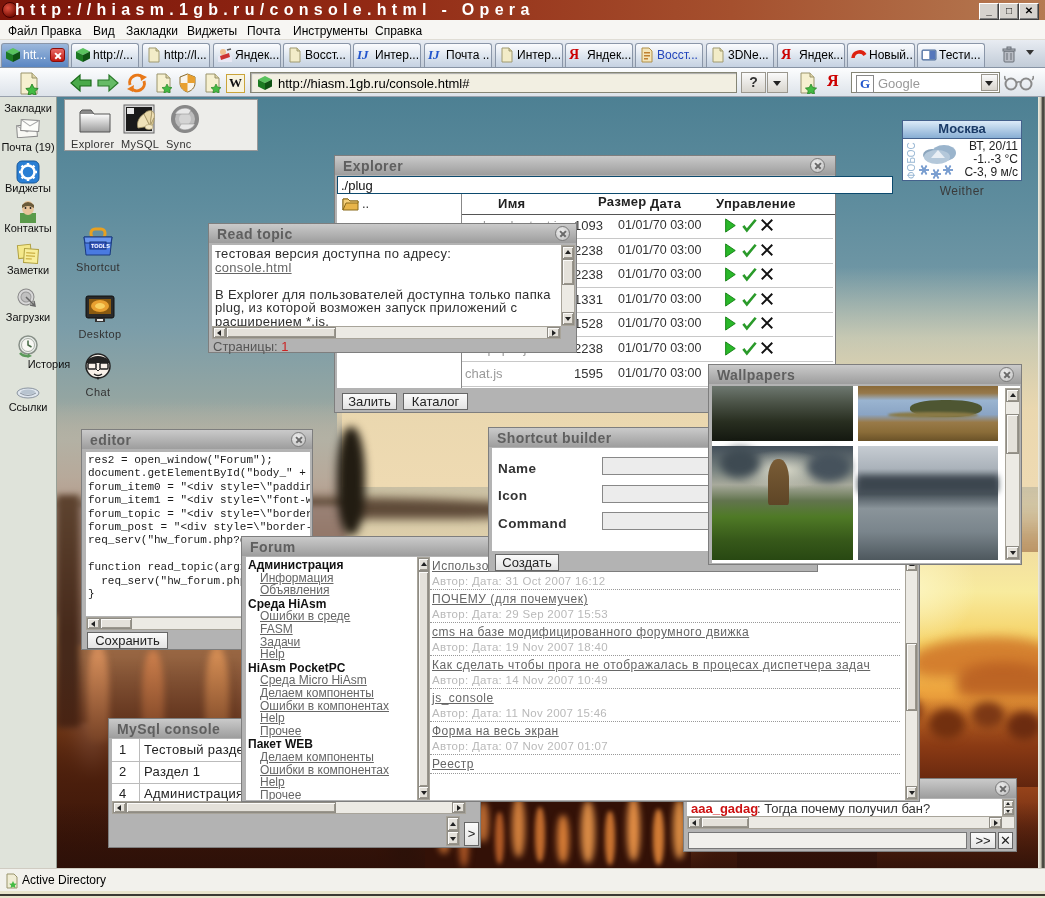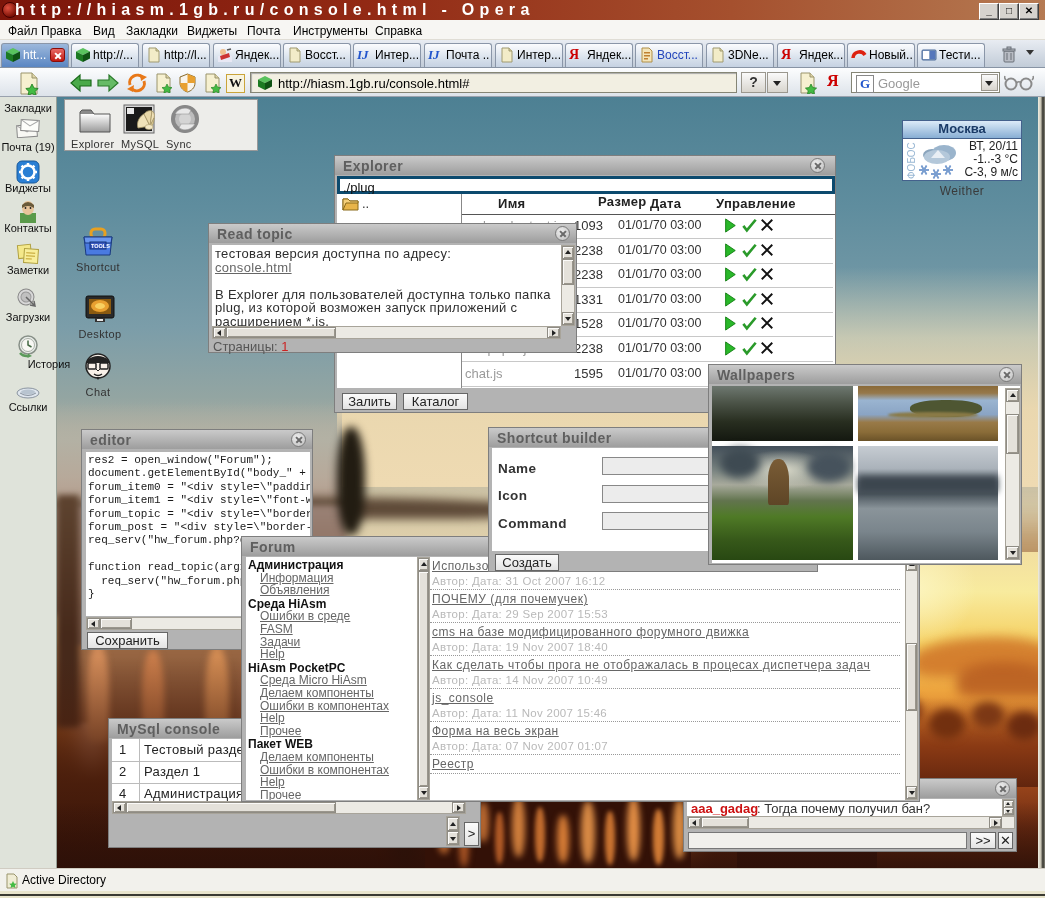--- a/index.html
+++ b/index.html
@@ -435,21 +435,21 @@
           </svg>
  <div style="position:absolute;right:3px;top:19px;text-align:right;font:12px 'Liberation Sans',sans-serif;color:#222;line-height:13px;">ВТ, 20/11<br>-1..-3 °C<br>С-3, 9 м/с</div>
 </div>
 <div style="position:absolute;left:845px;top:87px;width:120px;text-align:center;font:12px 'Liberation Sans',sans-serif;color:#3a3a3a;letter-spacing:0.5px;">Weither</div>
 
 <div class="win" id="w_explorer" style="left:277px;top:58px;width:502px;height:258px;z-index:10;">
  <div class="tb">
             <span class="wt">Explorer</span>
           </div>
           <div class="cbtn" style="right:10px;"></div>
- <div style="position:absolute;left:2px;top:20px;width:498px;height:18px;background:#fff;border:3px solid #0c4a6e;box-sizing:border-box;text-align:right;">
+ <div style="position:absolute;left:2px;top:20px;width:556px;height:18px;background:#fff;border:1px solid #0c4a6e;box-sizing:border-box;text-align:right;">
   <span style="position:absolute;left:3px;top:1px;font:13px 'Liberation Sans',sans-serif;color:#111;">./plug</span>
           </div>
  <div class="cnt" style="left:2px;top:38px;width:498px;height:194px;">
   <div style="position:absolute;left:0;top:0;width:125px;height:194px;border-right:1px solid #888;box-sizing:border-box;">
    <svg style="position:absolute;left:5px;top:3px;" width="17" height="14" viewBox="0 0 17 14">
                 <path d="M1,2 L6,2 L8,4 L16,4 L16,13 L1,13 Z" fill="#e8b54a" stroke="#8a6a1a"></path>
                 <path d="M1,13 L4,6 L16,6 L16,4 L8,4 L6,2 L1,2 Z" fill="#f4cf7a" stroke="#8a6a1a"></path>
               </svg>
    <span style="position:absolute;left:25px;top:2px;font:13px 'Liberation Sans',sans-serif;color:#333;">..</span>
   </div>

